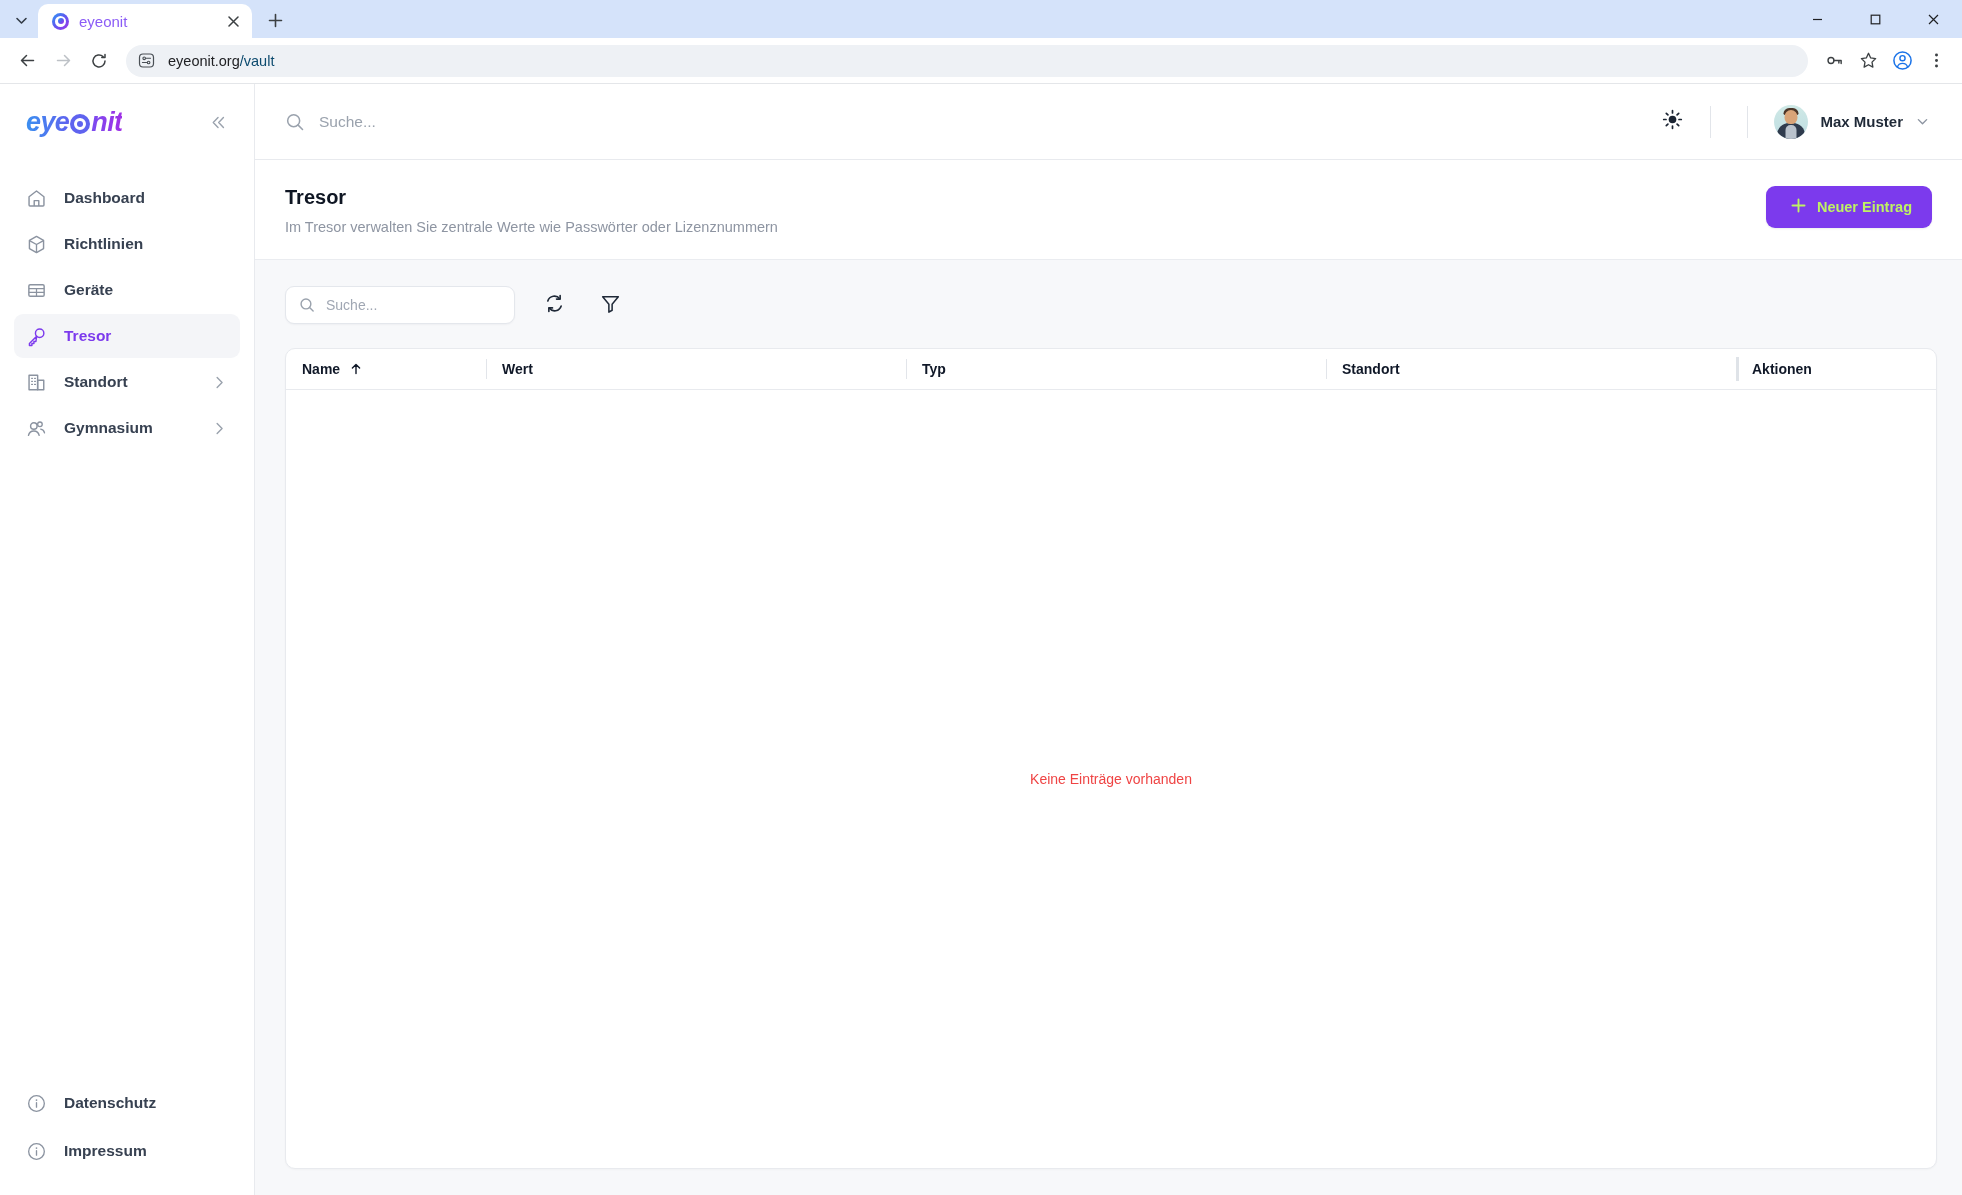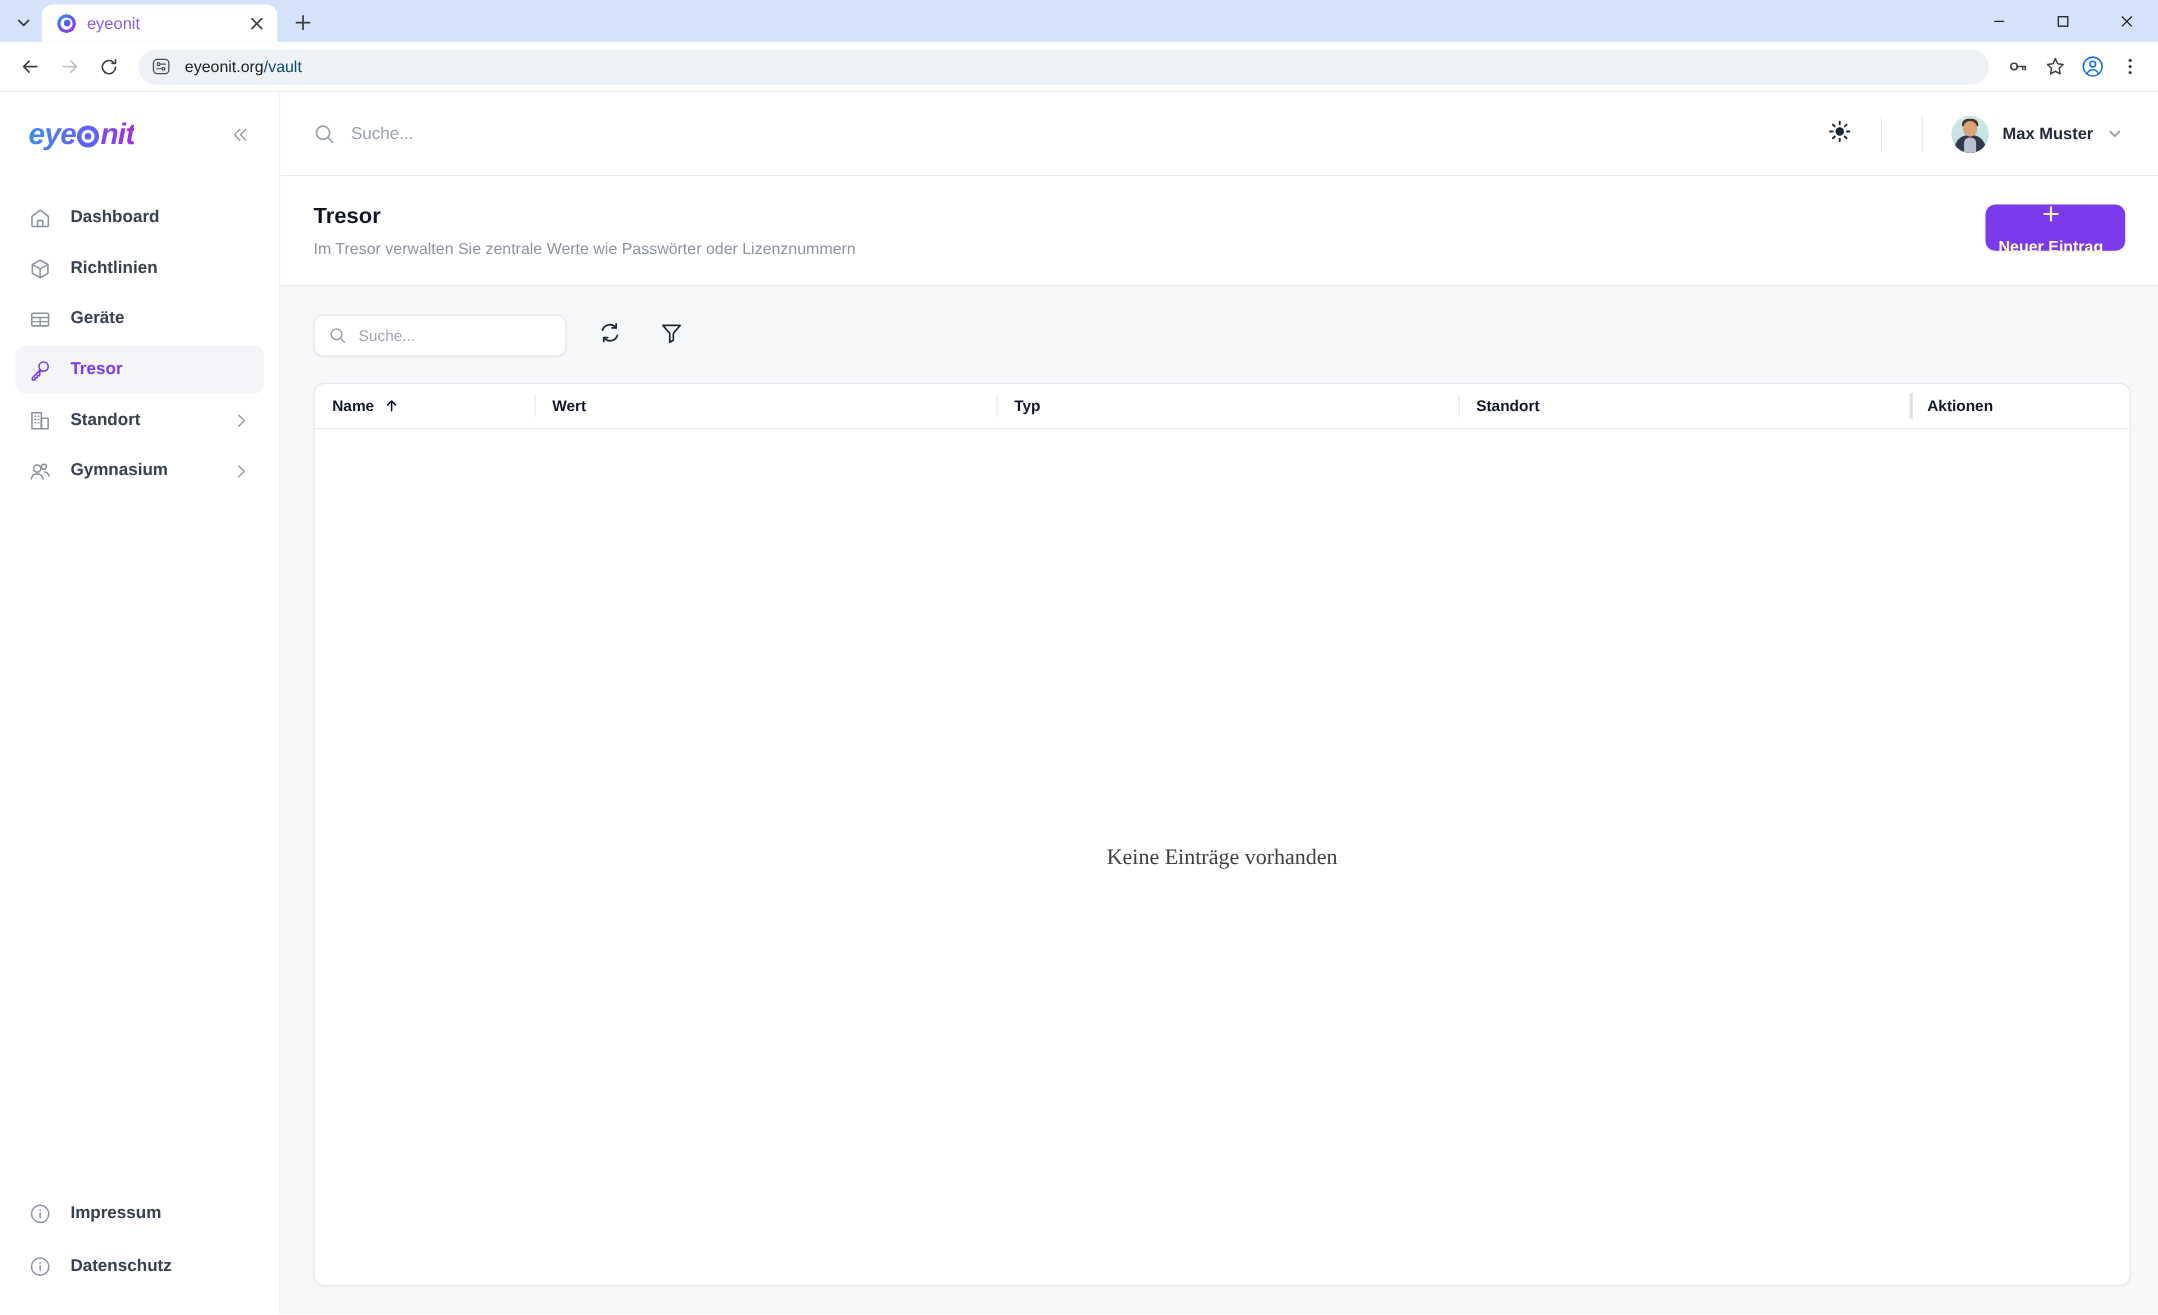--- a/index.html
+++ b/index.html
@@ -204,24 +204,24 @@
   .user-name { font-size: 15px; font-weight: 600; color: #1f2937; white-space: nowrap; }
 
   .page-head {
     background: #ffffff; padding: 26px 30px 24px 30px;
     display: flex; align-items: flex-start; justify-content: space-between;
     border-bottom: 1px solid #eaecf0;
   }
   .page-title { font-size: 20px; font-weight: 700; color: #0f1623; }
   .page-sub { font-size: 14.5px; color: #8e95a2; margin-top: 10px; }
   .primary-btn {
-    background: #7c3aed; color: #fef9c3; border: none; border-radius: 9px;
-    height: 42px; padding: 0 20px 0 12px; display: flex; align-items: center;
+    background: #7c3aed; color: #bef264; border: none; border-radius: 9px;
+    height: 42px; padding: 0 20px 0 24px; display: flex; align-items: center;
     gap: 10px; font-family: inherit; font-size: 14.5px; font-weight: 600;
-    cursor: pointer; box-shadow: 0 1px 2px rgba(16,24,40,.08); flex-direction: column;
+    cursor: pointer; box-shadow: 0 1px 2px rgba(16,24,40,.08);
   }
 
   .content {
     flex: 1 1 auto; background: #f7f8fa; padding: 26px 25px 0 30px;
     min-height: 0; display: flex; flex-direction: column;
   }
   .toolrow { display: flex; align-items: center; gap: 22px; margin-bottom: 24px; }
   .search-box {
     width: 230px; height: 38px; background: #ffffff; border: 1px solid #e4e7ec;
     border-radius: 9px; display: flex; align-items: center; gap: 11px;
@@ -255,21 +255,21 @@
     width: 1px; background: #e2e5ea;
   }
   .th.c-name { width: 200px; flex: 0 0 200px; }
   .th.c-wert { width: 420px; flex: 0 0 420px; }
   .th.c-typ  { flex: 1 1 auto; min-width: 160px; }
   .th.c-standort { width: 410px; flex: 0 0 410px; }
   .th.c-aktionen { width: 200px; flex: 0 0 200px; }
   .th.c-aktionen::before { width: 3px; background: #dfe3e8; top: 8px; bottom: 8px; }
   .sort-arrow { color: #101828; display: flex; align-items: center; }
   .tbody { flex: 1 1 auto; display: flex; align-items: center; justify-content: center; }
-  .empty-msg { font-size: 20px; color: #404040; font-family: Liberation Serif, serif; }
+  .empty-msg { font-size: 14px; color: #ef4444; }
 </style>
 </head>
 <body>
 
 <div class="browser">
 
   <div class="tabstrip">
     <div class="tab-listbtn">
       <svg width="13" height="13" viewBox="0 0 13 13" fill="none">
         <path d="M2 4.5L6.5 9L11 4.5" stroke="currentColor" stroke-width="1.6" stroke-linecap="round" stroke-linejoin="round"></path>
@@ -467,31 +467,31 @@
 
       <div class="sb-foot">
         <div class="sb-item">
           <span class="sb-icon">
             <svg width="21" height="21" viewBox="0 0 22 22" fill="none">
               <circle cx="11" cy="11" r="8.2" stroke="currentColor" stroke-width="1.4"></circle>
               <path d="M11 10.2v4.6" stroke="currentColor" stroke-width="1.4" stroke-linecap="round"></path>
               <circle cx="11" cy="7.4" r="0.9" fill="currentColor"></circle>
             </svg>
           </span>
-          <span class="sb-label">Impressum</span>
+          <span class="sb-label">Datenschutz</span>
         </div>
         <div class="sb-item">
           <span class="sb-icon">
             <svg width="21" height="21" viewBox="0 0 22 22" fill="none">
               <circle cx="11" cy="11" r="8.2" stroke="currentColor" stroke-width="1.4"></circle>
               <path d="M11 10.2v4.6" stroke="currentColor" stroke-width="1.4" stroke-linecap="round"></path>
               <circle cx="11" cy="7.4" r="0.9" fill="currentColor"></circle>
             </svg>
           </span>
-          <span class="sb-label">Datenschutz</span>
+          <span class="sb-label">Impressum</span>
         </div>
       </div>
     </aside>
 
     <main class="main">
 
       <div class="topbar">
         <div class="top-search">
           <span class="s-icon">
             <svg width="20" height="20" viewBox="0 0 21 21" fill="none">

